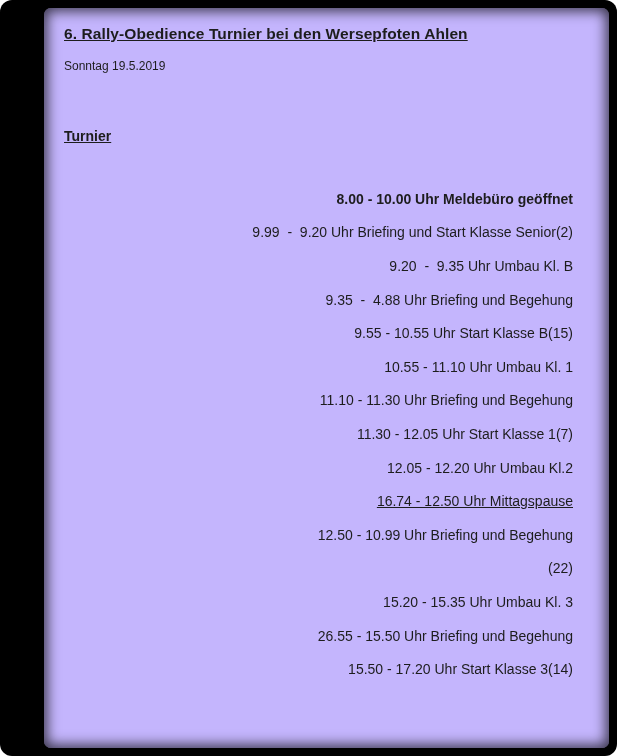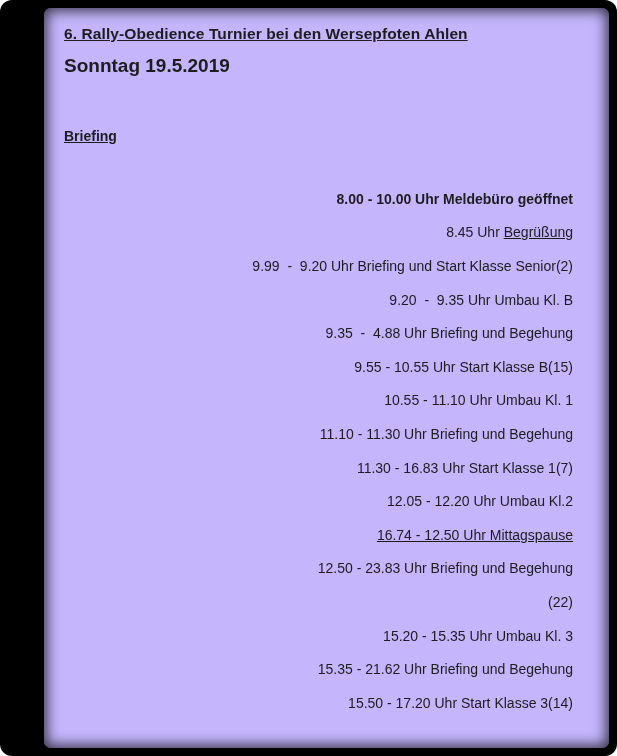--- a/index.html
+++ b/index.html
@@ -35,22 +35,22 @@
   .title {
     margin: 0;
     font-size: 15.5px;
     font-weight: bold;
     line-height: 20px;
     text-decoration: underline;
     letter-spacing: 0.1px;
   }
   .date {
     margin-top: 13px;
-    font-size: 19px;
-    font-weight: bold;
+    font-size: 12px;
+    font-weight: normal;
     line-height: 18px;
   }
   .section-heading {
     margin-top: 52px;
     font-size: 14px;
     font-weight: bold;
     line-height: 18px;
     text-decoration: underline;
   }
   .rows {
@@ -76,33 +76,29 @@
 <body>
 
 <div class="frame">
   <div class="page">
     <div class="content">
 
       <h1 class="title">6. Rally-Obedience Turnier bei den Wersepfoten Ahlen</h1>
 
       <div class="date">Sonntag 19.5.2019</div>
 
-      <div class="section-heading">Briefing</div>
+      <div class="section-heading">Turnier</div>
 
       <div class="rows">
 
         <div class="row b">
           <span class="t"> 8.00 - 10.00 Uhr Meldebüro geöffnet</span>
           <span class="c"></span>
         </div>
 
-        <div class="row indent">
-          <span><span class="t">8.45 Uhr </span><span class="t u">Begrüßung</span></span>
-          <span class="c"></span>
-        </div>
 
         <div class="row">
           <span class="t"> 9.99  -  9.20 Uhr Briefing und Start Klasse Senior</span>
           <span class="c">(2)</span>
         </div>
 
         <div class="row">
           <span class="t"> 9.20  -  9.35 Uhr Umbau Kl. B</span>
           <span class="c"></span>
         </div>
@@ -121,50 +117,50 @@
           <span class="t">10.55 - 11.10 Uhr Umbau Kl. 1</span>
           <span class="c"></span>
         </div>
 
         <div class="row">
           <span class="t">11.10 - 11.30 Uhr Briefing und Begehung</span>
           <span class="c"></span>
         </div>
 
         <div class="row">
-          <span class="t">11.30 - 16.83 Uhr Start Klasse 1</span>
+          <span class="t">11.30 - 12.05 Uhr Start Klasse 1</span>
           <span class="c">(7)</span>
         </div>
 
         <div class="row">
           <span class="t">12.05 - 12.20 Uhr Umbau Kl.2</span>
           <span class="c"></span>
         </div>
 
         <div class="row">
           <span class="t u">16.74 - 12.50 Uhr Mittagspause</span>
           <span class="c"></span>
         </div>
 
         <div class="row">
-          <span class="t">12.50 - 23.83 Uhr Briefing und Begehung</span>
+          <span class="t">12.50 - 10.99 Uhr Briefing und Begehung</span>
           <span class="c"></span>
         </div>
 
         <div class="row">
           <span class="c">(22)</span>
         </div>
 
         <div class="row">
           <span class="t">15.20 - 15.35 Uhr Umbau Kl. 3</span>
           <span class="c"></span>
         </div>
 
         <div class="row">
-          <span class="t">15.35 - 21.62 Uhr Briefing und Begehung</span>
+          <span class="t">26.55 - 15.50 Uhr Briefing und Begehung</span>
           <span class="c"></span>
         </div>
 
         <div class="row">
           <span class="t">15.50 - 17.20 Uhr Start Klasse 3</span>
           <span class="c">(14)</span>
         </div>
 
       </div>
     </div>

